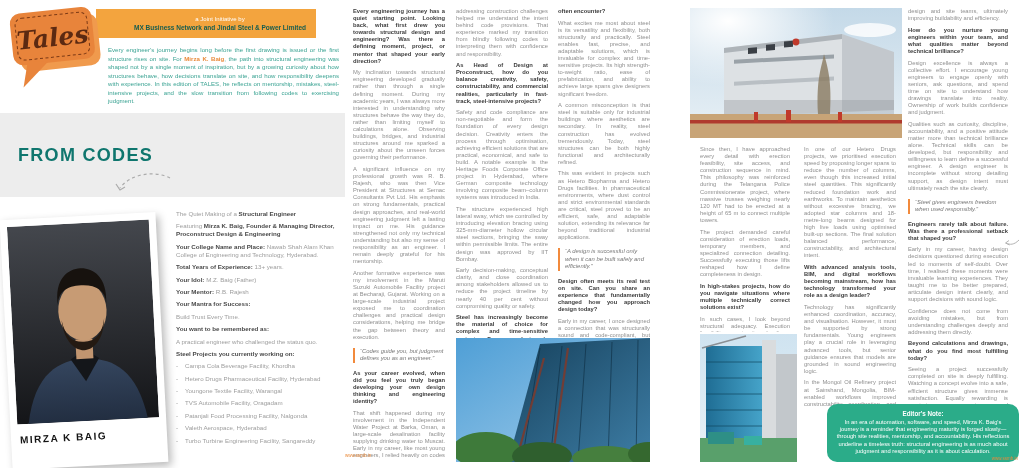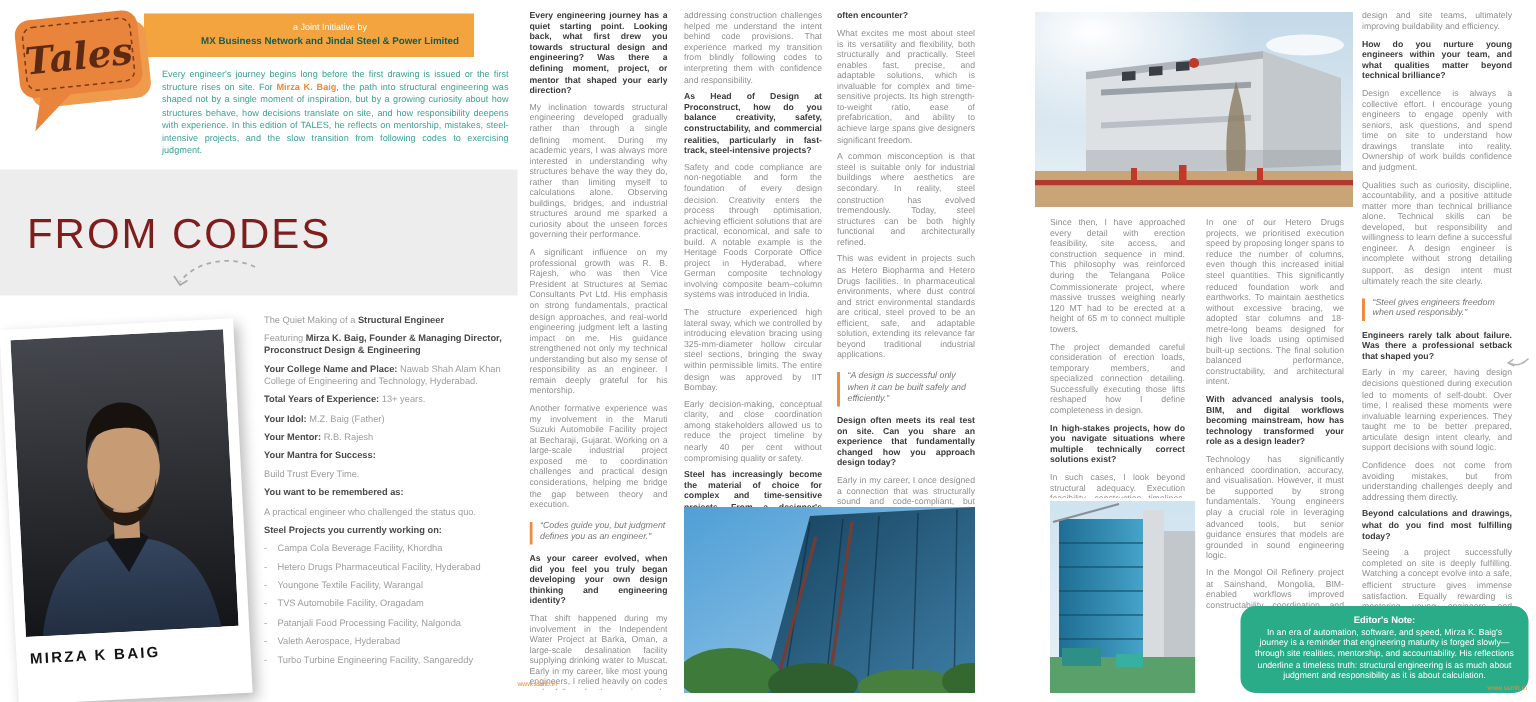--- a/index.html
+++ b/index.html
@@ -11,21 +11,21 @@
   #band{position:absolute;left:96px;top:9px;width:220px;height:29px;background:#F3A43E;
         display:flex;flex-direction:column;justify-content:center;align-items:center;padding-left:28px;z-index:2;}
   #band .small{font-size:6px;color:#ffffff;}
   #band .bold{font-size:6.5px;font-weight:bold;color:#175D4F;margin-top:1.5px;white-space:nowrap;}
   #logo{position:absolute;left:6px;top:2px;width:100px;height:96px;z-index:3;}
   #intro{position:absolute;left:108px;top:46px;width:231px;font-size:6.1px;line-height:8.5px;
          color:#3BA393;text-align:justify;}
   #intro b{color:#E98A3B;}
   #title-band{position:absolute;left:0;top:113px;width:345px;height:84px;background:#EDEDED;
               display:flex;flex-direction:column;justify-content:center;padding-left:18px;}
-  .title-line{font-size:28px;letter-spacing:1.3px;color:#7f1d1d;line-height:27px;font-weight:400;}
+  .title-line{font-size:18px;letter-spacing:1.3px;color:#0f766e;line-height:27px;font-weight:700;}
 
   #polaroid{position:absolute;left:6px;top:216px;width:156px;height:250px;background:#fff;
             padding:7px 7px 0 7px;transform:rotate(-3deg);box-shadow:3px 4px 9px rgba(0,0,0,.28);z-index:2;}
   #portrait{width:142px;height:198px;display:block;}
   #photo-caption{font-weight:bold;font-size:10px;letter-spacing:1.5px;color:#141414;padding:10px 2px 0 2px;
                  font-family:"Liberation Sans",sans-serif;}
   #kicker-arrow{position:absolute;left:112px;top:172px;width:62px;height:26px;z-index:1;}
 
   #profile{position:absolute;left:176px;top:210px;width:168px;font-size:6.2px;line-height:8px;color:#9d9d9d;}
   #profile .row{margin-bottom:4.4px;}

